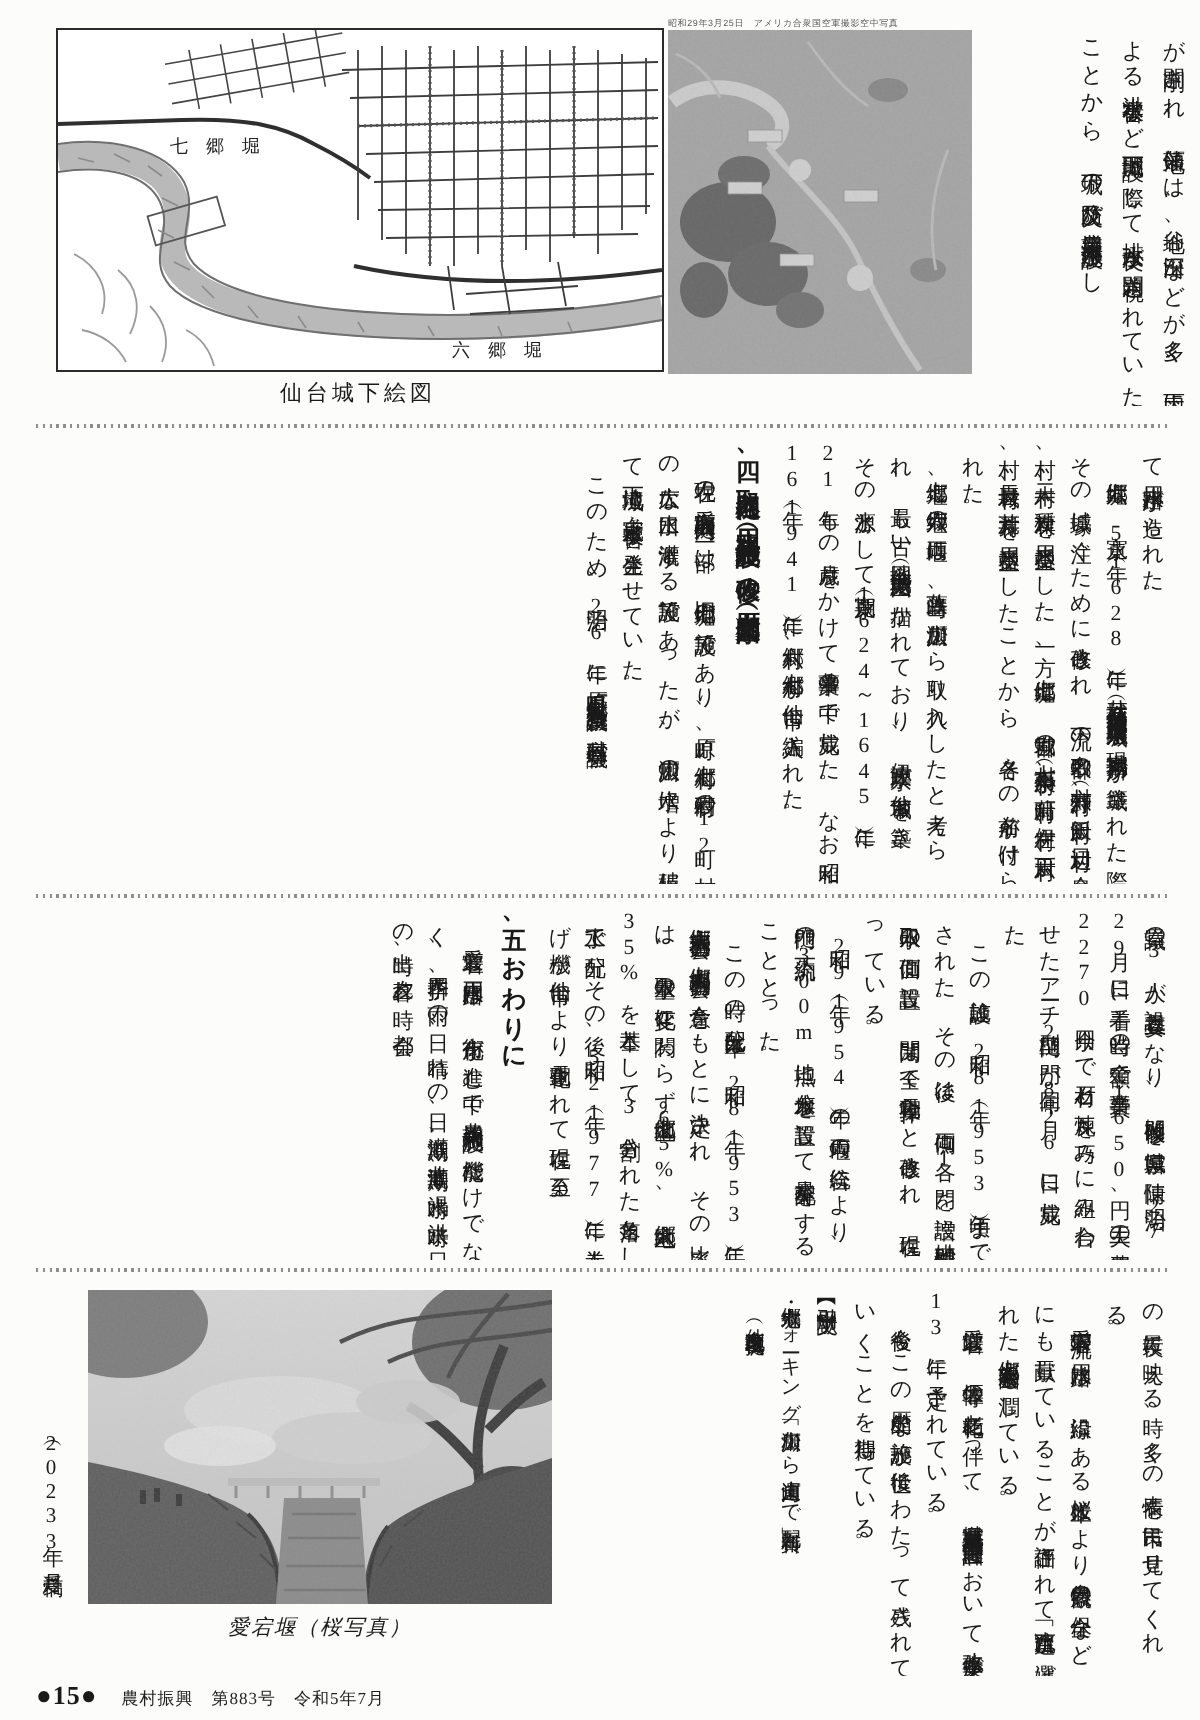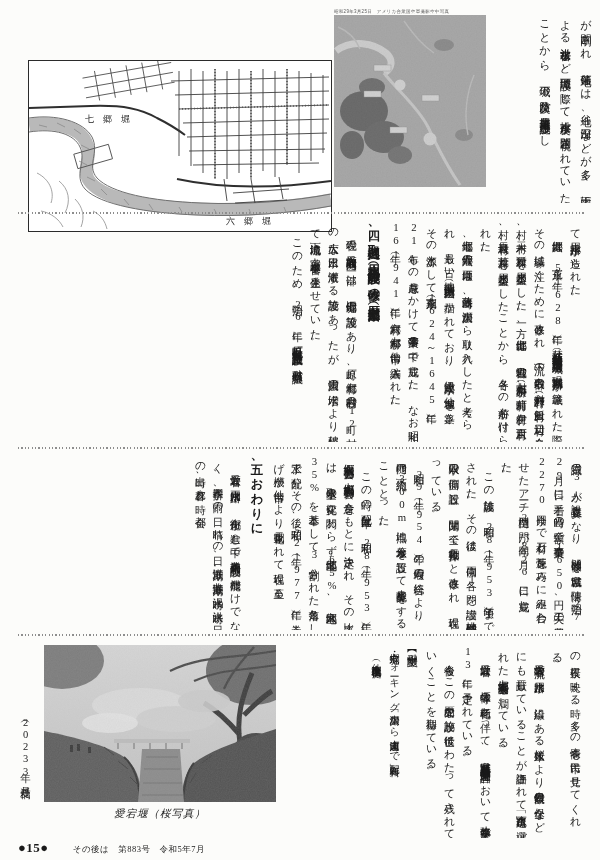--- a/index.html
+++ b/index.html
@@ -30,31 +30,31 @@
   .band4-text .ref-head{margin:0 1px;text-indent:0;}
   .band4-text p.ref{font-size:10px;letter-spacing:0.4px;}
   .received{position:absolute;left:16px;top:716px;height:126px;width:16px;font-size:10.5px;letter-spacing:1px;line-height:14px;}
   
   .dotted-sep{
     position:absolute;left:18px;width:566px;height:2px;
     background:repeating-linear-gradient(90deg,#8d8d8d 0 1.2px,transparent 1.2px 3.4px);
   }
   .sep1{top:212px;}.sep2{top:447px;}.sep3{top:634px;}
   
-  .map-frame{position:absolute;left:28px;top:14px;width:302px;height:170px;border:1.4px solid #2b2b2b;background:#fff;box-sizing:content-box;margin-top:46px;}
+  .map-frame{position:absolute;left:28px;top:14px;width:302px;height:170px;border:1.4px solid #2b2b2b;background:#fff;box-sizing:content-box;}
   .map-frame svg{display:block;}
   .map-caption{position:absolute;left:28px;top:189px;width:302px;text-align:center;font-size:11px;letter-spacing:2px;}
   .aerial-wrap{position:absolute;left:334px;top:9px;width:152px;}
   .aerial-caption{font-size:4.5px;color:#5a5a5a;white-space:nowrap;overflow:hidden;width:152px;height:6px;letter-spacing:0.3px;font-family:"Liberation Sans",sans-serif;}
   .aerial-wrap svg{display:block;}
   .photo-wrap{position:absolute;left:44px;top:645px;width:232px;}
   .photo-wrap svg{display:block;}
   .photo-caption{position:absolute;left:44px;top:807px;width:232px;text-align:center;font-size:10.5px;letter-spacing:1px;font-style:italic;}
   
-  .footer{position:absolute;left:18px;top:840px;display:flex;align-items:baseline;gap:24px;}
+  .footer{position:absolute;left:18px;top:840px;display:flex;align-items:baseline;gap:12px;}
   .page-marker{font-weight:700;font-size:13px;letter-spacing:0.5px;}
   .journal{font-size:8.5px;color:#222;letter-spacing:0.5px;}
   
   .map-label{font-size:9px;fill:#222;letter-spacing:9px;font-family:"Liberation Serif",serif;}
 </style>
 </head>
 <body>
 
 <div class="page">
 
@@ -91,20 +91,21 @@
       <rect x="46" y="88" width="36" height="15" transform="rotate(-16 64 95)" fill="none" stroke="#555" stroke-width="0.9"></rect>
 
       <g stroke="#9a9a9a" stroke-width="0.9" fill="none">
         <path d="M8,112 C20,118 26,130 22,142 M30,120 C40,128 42,140 36,152 M12,150 C22,152 30,158 34,166 M46,138 C54,146 56,156 52,166 M64,150 C72,154 76,160 78,168"></path>
       </g>
 
       <text class="map-label" x="56" y="61">七郷堀</text>
       <text class="map-label" x="197" y="163">六郷堀</text>
     </svg>
   </div>
+  <div class="map-caption">仙台城下絵図</div>
 
   <div class="aerial-wrap">
     <div class="aerial-caption">昭和29年3月25日　アメリカ合衆国空軍撮影空中写真</div>
     <svg width="152" height="172" viewBox="0 0 152 172">
       <defs>
         <filter id="grain" x="0" y="0" width="100%" height="100%">
           <feTurbulence type="fractalNoise" baseFrequency="0.8" numOctaves="2" result="n"></feTurbulence>
           <feColorMatrix in="n" type="matrix" values="0 0 0 0 0.5  0 0 0 0 0.5  0 0 0 0 0.5  0 0 0 0.55 0"></feColorMatrix>
           <feComposite operator="over" in2="SourceGraphic"></feComposite>
         </filter>
@@ -219,16 +220,16 @@
     <p>愛宕堰下流の用水路は、沿線にある桜並木により自然景観の保全などにも貢献していることが評価されて「疏水百選」に選ばれた七郷堀親水公園も潤している。</p>
     <p>愛宕堰は、堰体等の老朽化に伴って、宮城県農業農村整備事業管理計画において改修事業が令和13年に予定されている。</p>
     <p>今後もこの歴史的な施設が後世にわたって残されていくことを期待している。</p>
     <div class="ref-head">【引用文献】</div>
     <p class="ref noind">六・七郷堀ウォーキング「広瀬川から貞山運河まで」配布資料</p>
     <p class="ref">（仙台東土地改良区提供）</p>
   </section>
 
   <footer class="footer">
     <span class="page-marker">●15●</span>
-    <span class="journal">その後は　第883号　令和5年7月</span>
+    <span class="journal">農村振興　第883号　令和5年7月</span>
   </footer>
 
 </div>
 
 </body></html>

